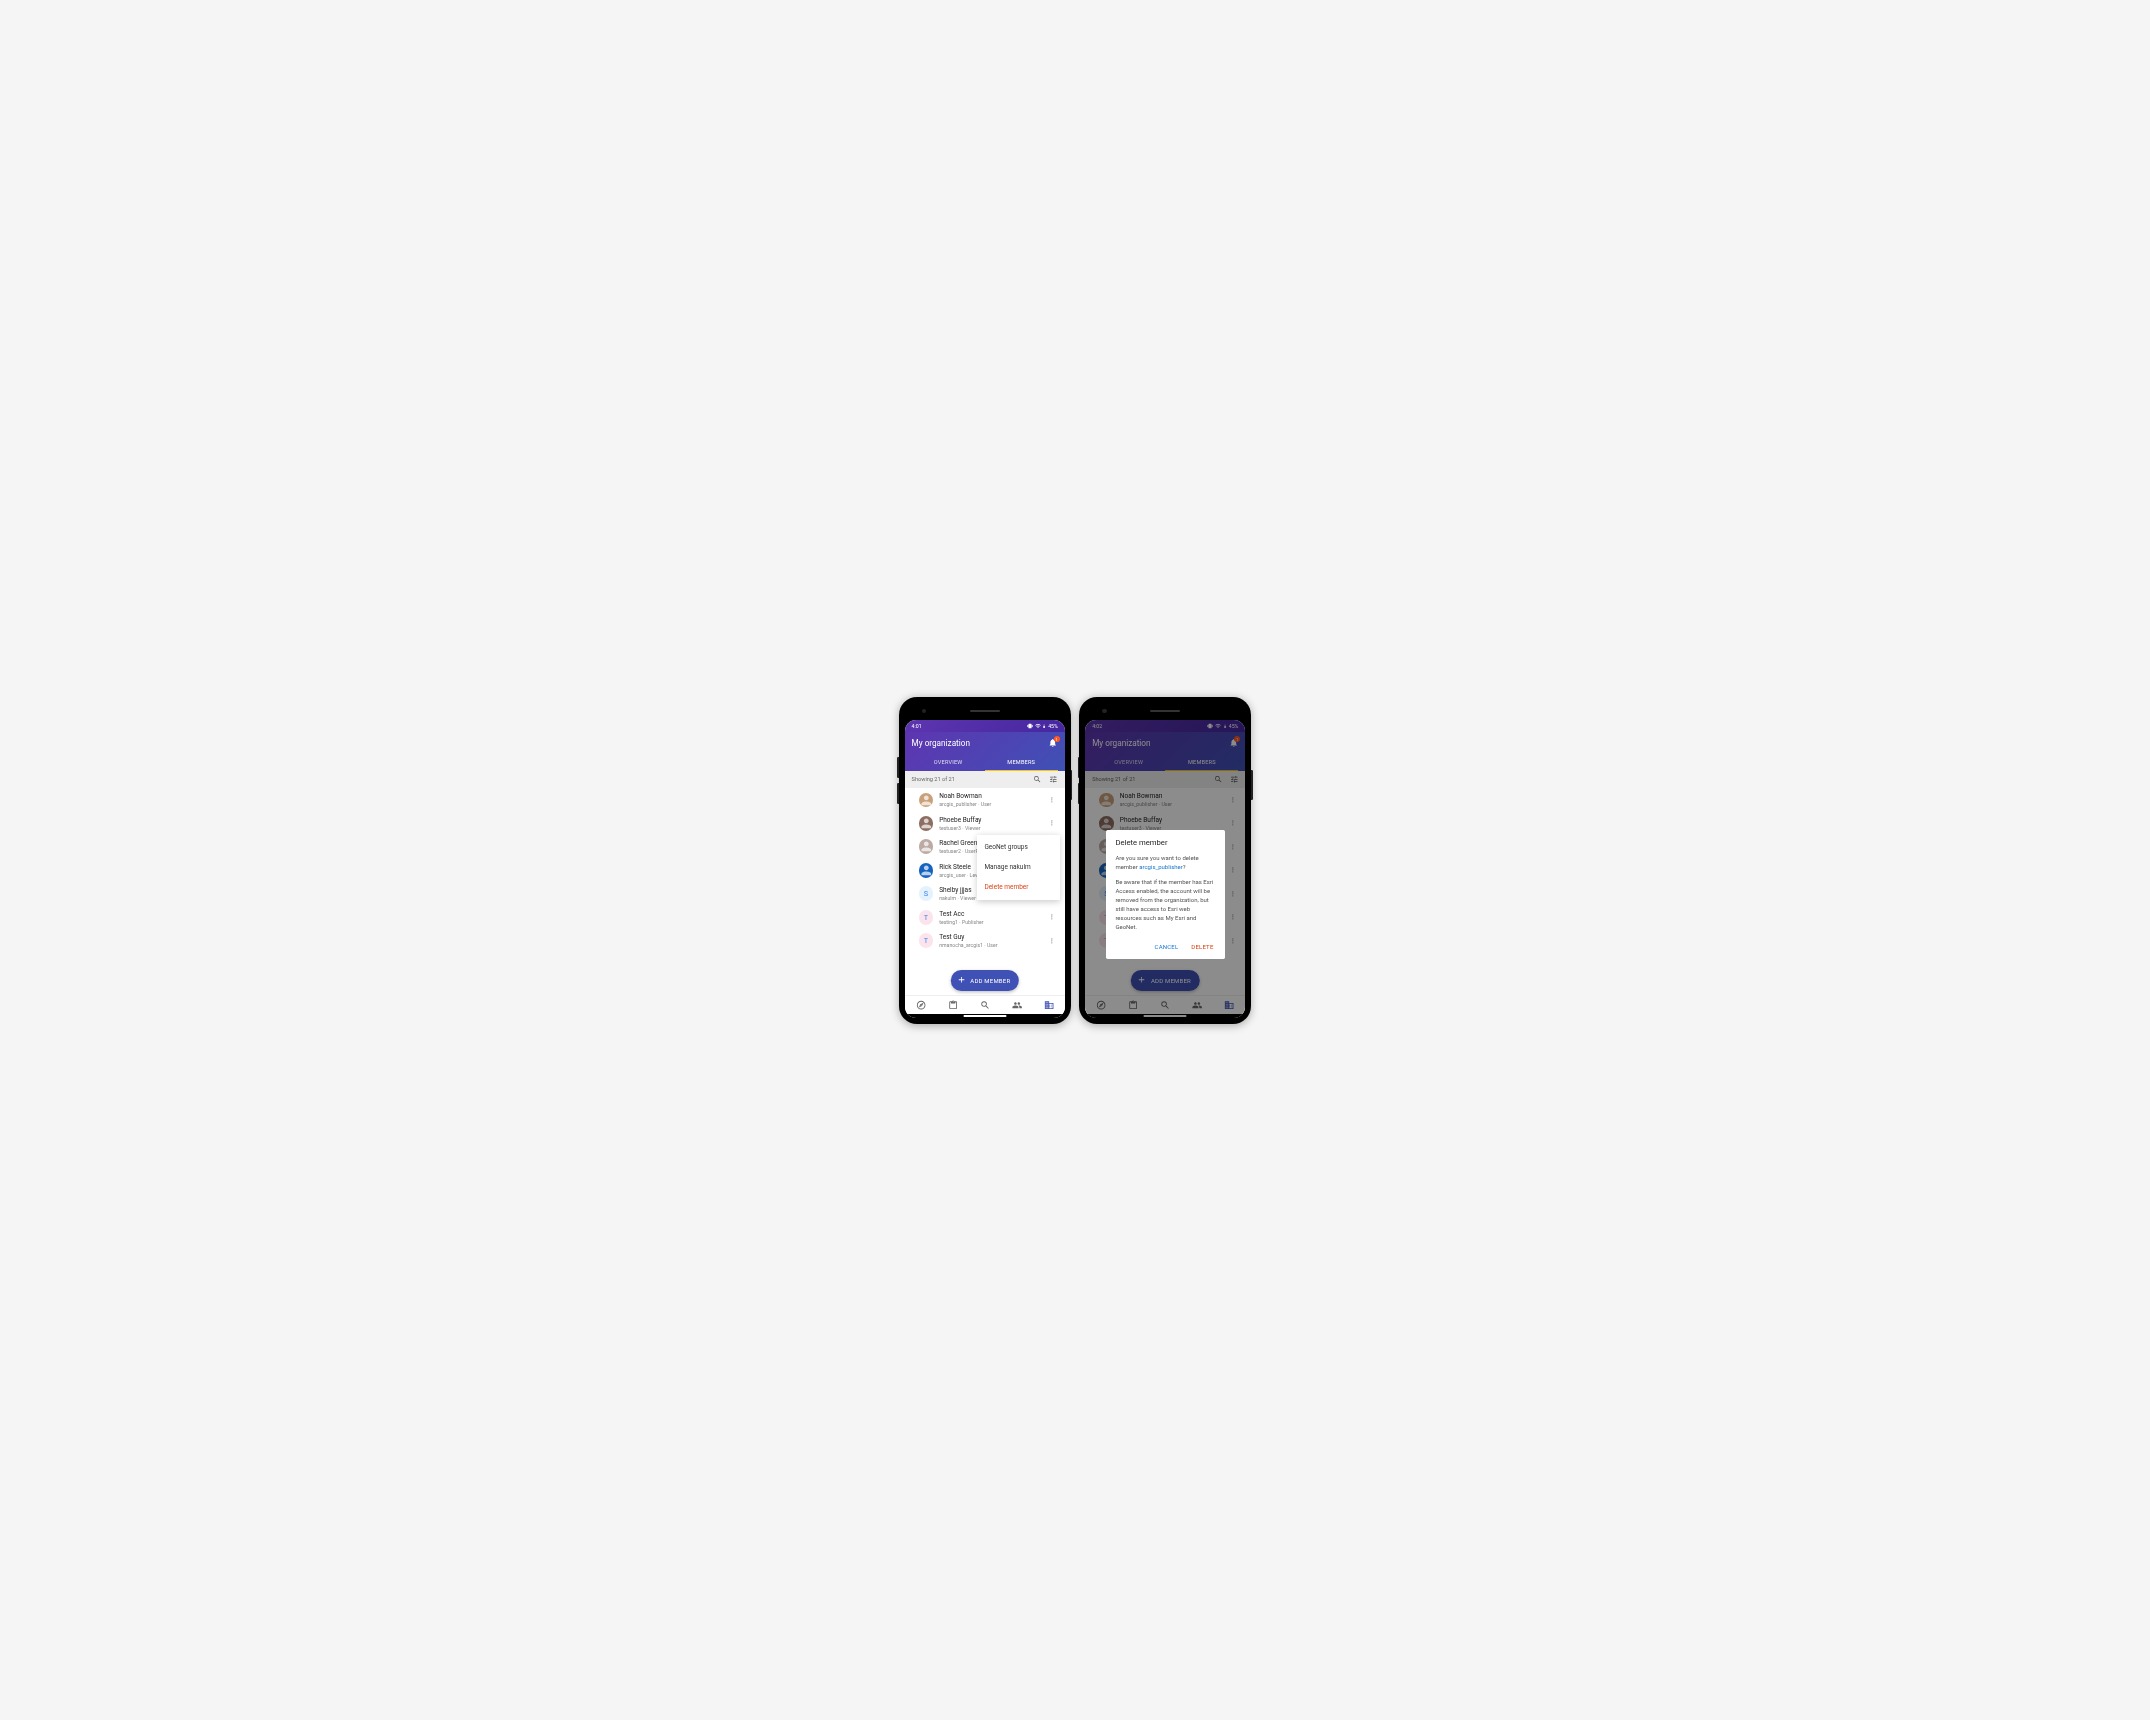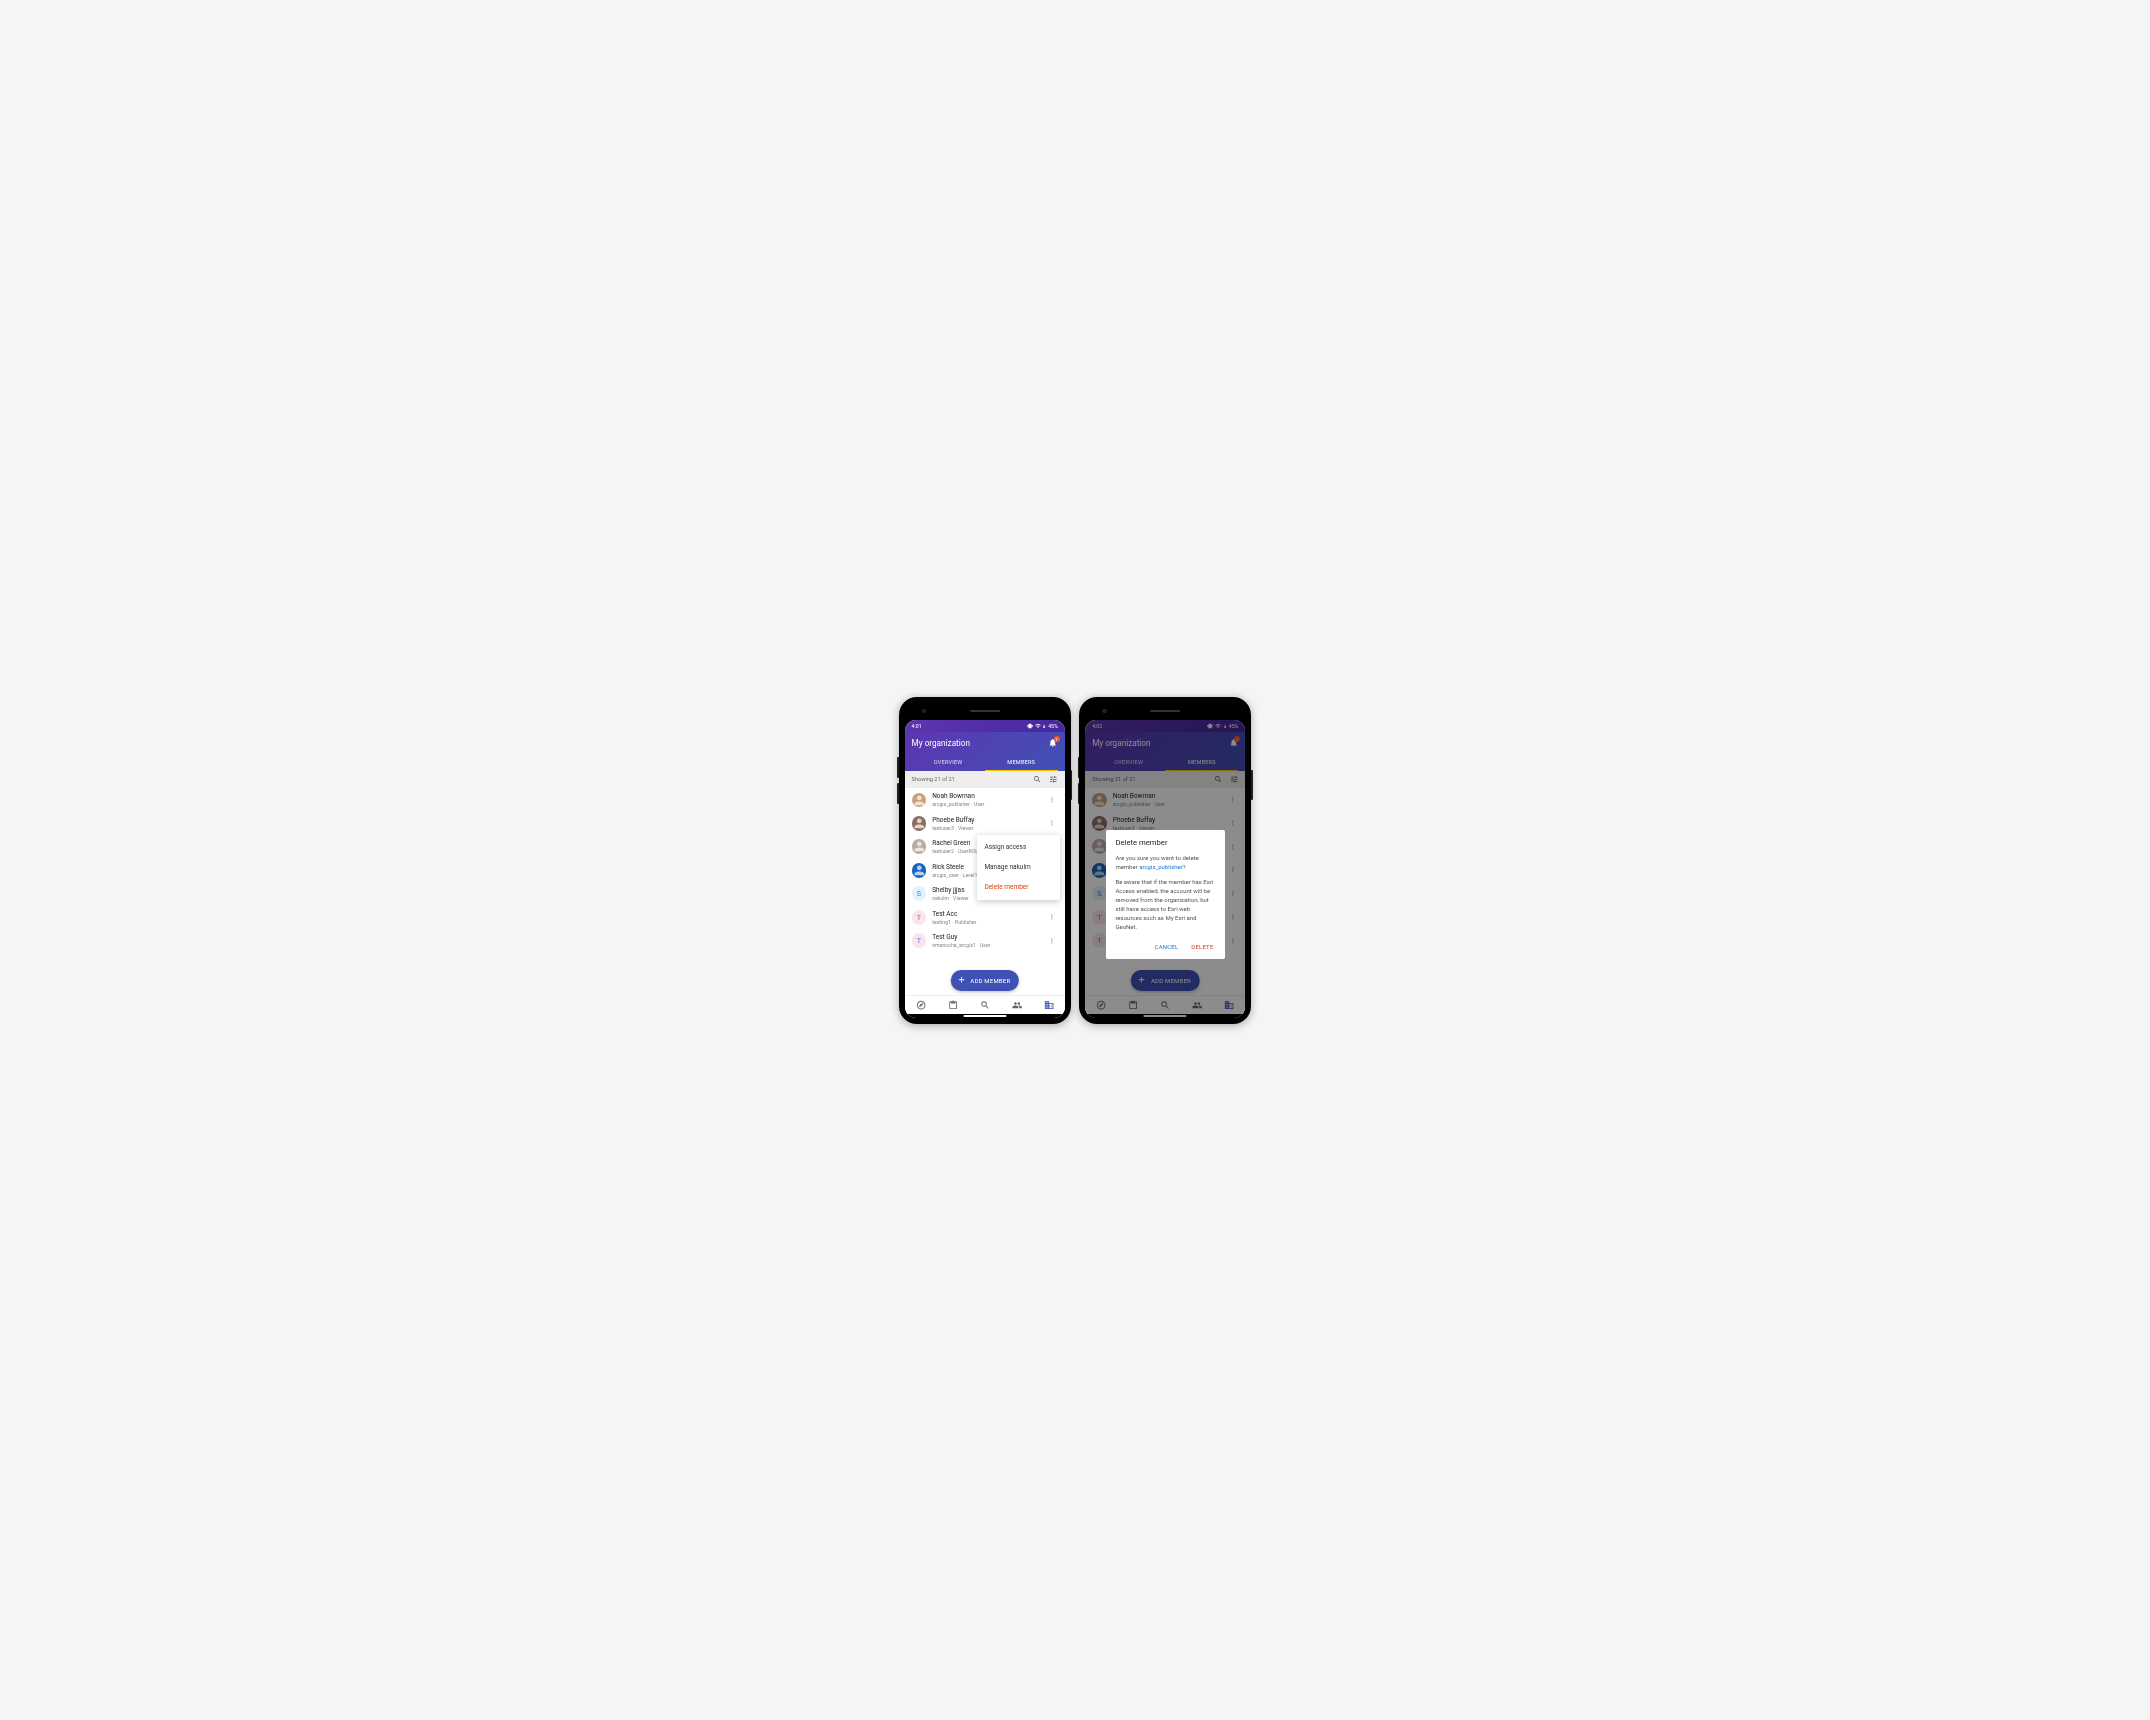--- a/index.html
+++ b/index.html
@@ -59,21 +59,21 @@
   background: #eeeeee;
   padding: 4.3px 6.9px;
   display: flex;
   align-items: center;
   color: #666;
   font-size: 5.6px;
 }
 .filter-text { flex: 1; }
 .filter-icons { display: flex; gap: 7.7px; }
 
-.member-list { background: #fff; overflow-y: auto; height: calc(100% - 12px - 44px - 17px - 22.4px); }
+.member-list { background: #fff; overflow-y: auto; height: calc(100% - 12px - 44px - 17px - 22.4px); padding-left: 7px; }
 
 .member-row { display: flex; align-items: center; padding: 4.3px 6.9px 4.3px 6.9px; gap: 6px; }
 .avatar { width: 14.6px; height: 14.6px; border-radius: 50%; flex-shrink: 0; display: flex; align-items: center; justify-content: center; font-size: 7.3px; color: #4285f4; background: #e3f2fd; overflow: hidden; }
 .avatar.img { background-size: cover; background-position: center; }
 .member-info { flex: 1; min-width: 0; }
 .member-name { font-size: 6.5px; color: #222; }
 .member-sub { font-size: 5.2px; color: #888; margin-top: 0.9px; }
 .member-more { color: #888; padding: 1.7px; }
 
 .fab {
@@ -318,21 +318,21 @@
           </div>
           <div class="member-more">
             <svg width="7.7" height="7.7" viewBox="0 0 24 24" fill="#888">
               <path d="M12 8c1.1 0 2-.9 2-2s-.9-2-2-2-2 .9-2 2 .9 2 2 2zm0 2c-1.1 0-2 .9-2 2s.9 2 2 2 2-.9 2-2-.9-2-2-2zm0 6c-1.1 0-2 .9-2 2s.9 2 2 2 2-.9 2-2-.9-2-2-2z"></path>
             </svg>
           </div>
         </div>
       </div>
 
     <div class="context-menu">
-      <div class="menu-item">Assign access</div>
+      <div class="menu-item">GeoNet groups</div>
       <div class="menu-item">Manage nakulm</div>
       <div class="menu-item danger">Delete member</div>
     </div>
 
     <div class="fab">
       <svg width="9.5" height="9.5" viewBox="0 0 24 24" fill="#fff">
           <path d="M19 13h-6v6h-2v-6H5v-2h6V5h2v6h6v2z"></path>
         </svg>
       <span>ADD MEMBER</span>
     </div>

